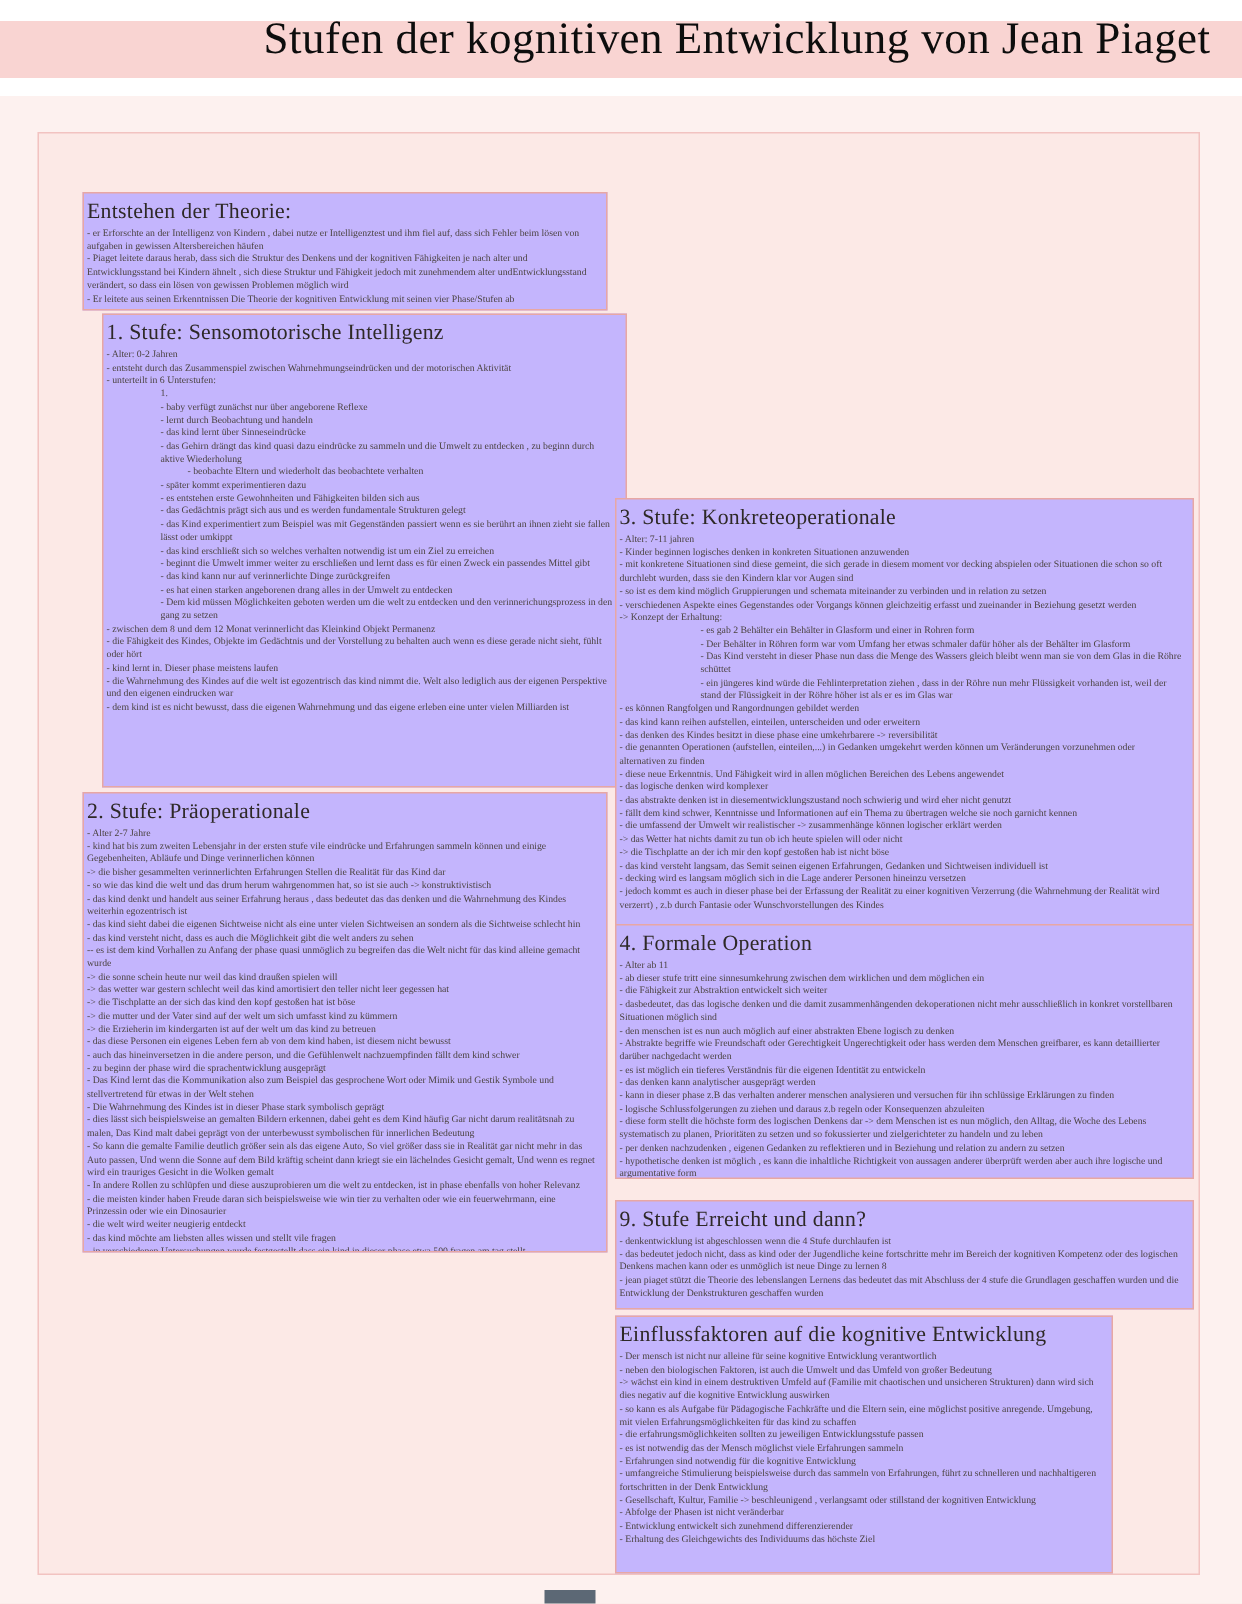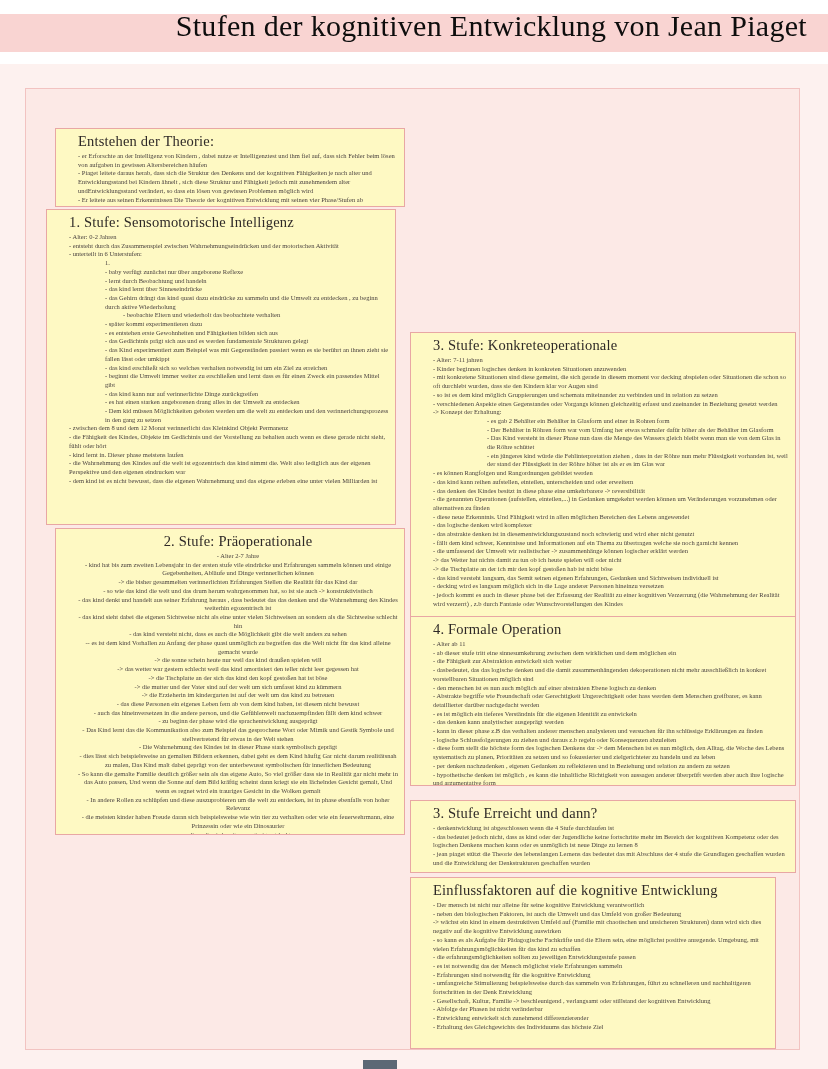--- a/index.html
+++ b/index.html
@@ -8,34 +8,34 @@
 
   .header { position:absolute; left:0; top:0; width:828px; height:64px; background:#ffffff; }
   .title-band { position:absolute; left:0; top:14px; width:828px; height:38px; background:#f9d4d2; }
   .page-title { position:absolute; left:0; top:9px; width:759px; text-align:right;
                 font-size:30px; font-weight:normal; color:#0d0d0d; letter-spacing:0.3px;
                 font-family:"Liberation Serif", serif;margin-left:48px; }
 
   .outer-frame { position:absolute; left:25px; top:88px; width:775px; height:962px;
                  background:#fce9e6; border:1px solid #f2c3c1; }
 
-  .box { position:absolute; background:#fef9c3; border:1px solid #e8a7a4;
-         padding:4px 6px 3px 22px; overflow:hidden; }
+  .box { position:absolute; background:#c4b5fd; border:1px solid #e8a7a4;
+         padding:4px 6px 3px 2px; overflow:hidden; }
   .box h2 { font-size:14.5px; font-weight:normal; color:#2e2927; letter-spacing:0.2px;
             margin:0 0 2px 0; font-family:"Liberation Serif", serif; }
   .ln { font-size:6.5px; line-height:8.7px; color:#4b4340;
         font-family:"Liberation Serif", serif; }
 
   #box-theorie  { left:55px;  top:128px; width:350px; height:79px;  }
-  #box-stufe1   { left:46px;  top:209px; width:350px; height:316px; }
-  #box-stufe2   { left:55px;  top:528px; width:350px; height:307px;text-align:center; }
+  #box-stufe1   { left:68px;  top:209px; width:350px; height:316px; }
+  #box-stufe2   { left:55px;  top:528px; width:350px; height:307px; }
   #box-stufe3   { left:410px; top:332px; width:386px; height:358px; }
   #box-formale  { left:410px; top:616px; width:386px; height:170px; }
   #box-erreicht { left:410px; top:800px; width:386px; height:73px;  }
-  #box-einfluss { left:410px; top:877px; width:366px; height:172px; }
+  #box-einfluss { left:410px; top:877px; width:332px; height:172px; }
 
   .taskbar-sliver { position:absolute; left:363px; top:1060px; width:34px; height:9px;
                     background:#5c6875; }
 </style>
 </head>
 <body>
 
 <div class="header">
   <div class="title-band"></div>
   <h1 class="page-title">Stufen der kognitiven Entwicklung von Jean Piaget</h1>
@@ -155,21 +155,21 @@
       <div class="ln">- das denken kann analytischer ausgeprägt werden</div>
       <div class="ln">- kann in dieser phase z.B das verhalten anderer menschen analysieren und versuchen für ihn schlüssige Erklärungen zu finden</div>
       <div class="ln">- logische Schlussfolgerungen zu ziehen und daraus z.b regeln oder Konsequenzen abzuleiten</div>
       <div class="ln">- diese form stellt die höchste form des logischen Denkens dar -&gt; dem Menschen ist es nun möglich, den Alltag, die Woche des Lebens systematisch zu planen, Prioritäten zu setzen und so fokussierter und zielgerichteter zu handeln und zu leben</div>
       <div class="ln">- per denken nachzudenken , eigenen Gedanken zu reflektieren und in Beziehung und relation zu andern zu setzen</div>
       <div class="ln">- hypothetische denken ist möglich , es kann die inhaltliche Richtigkeit von aussagen anderer überprüft werden aber auch ihre logische und argumentative form</div>
     </div>
 </section>
 
 <section class="box" id="box-erreicht">
-  <h2>3. Stufe Erreicht und dann?</h2>
+  <h2>9. Stufe Erreicht und dann?</h2>
   <div class="lines">
       <div class="ln">- denkentwicklung ist abgeschlossen wenn die 4 Stufe durchlaufen ist</div>
       <div class="ln">- das bedeutet jedoch nicht, dass as kind oder der Jugendliche keine fortschritte mehr im Bereich der kognitiven Kompetenz oder des logischen Denkens machen kann oder es unmöglich ist neue Dinge zu lernen 8</div>
       <div class="ln">- jean piaget stützt die Theorie des lebenslangen Lernens das bedeutet das mit Abschluss der 4 stufe die Grundlagen geschaffen wurden und die Entwicklung der Denkstrukturen geschaffen wurden</div>
     </div>
 </section>
 
 <section class="box" id="box-einfluss">
   <h2>Einflussfaktoren auf die kognitive Entwicklung</h2>
   <div class="lines">

